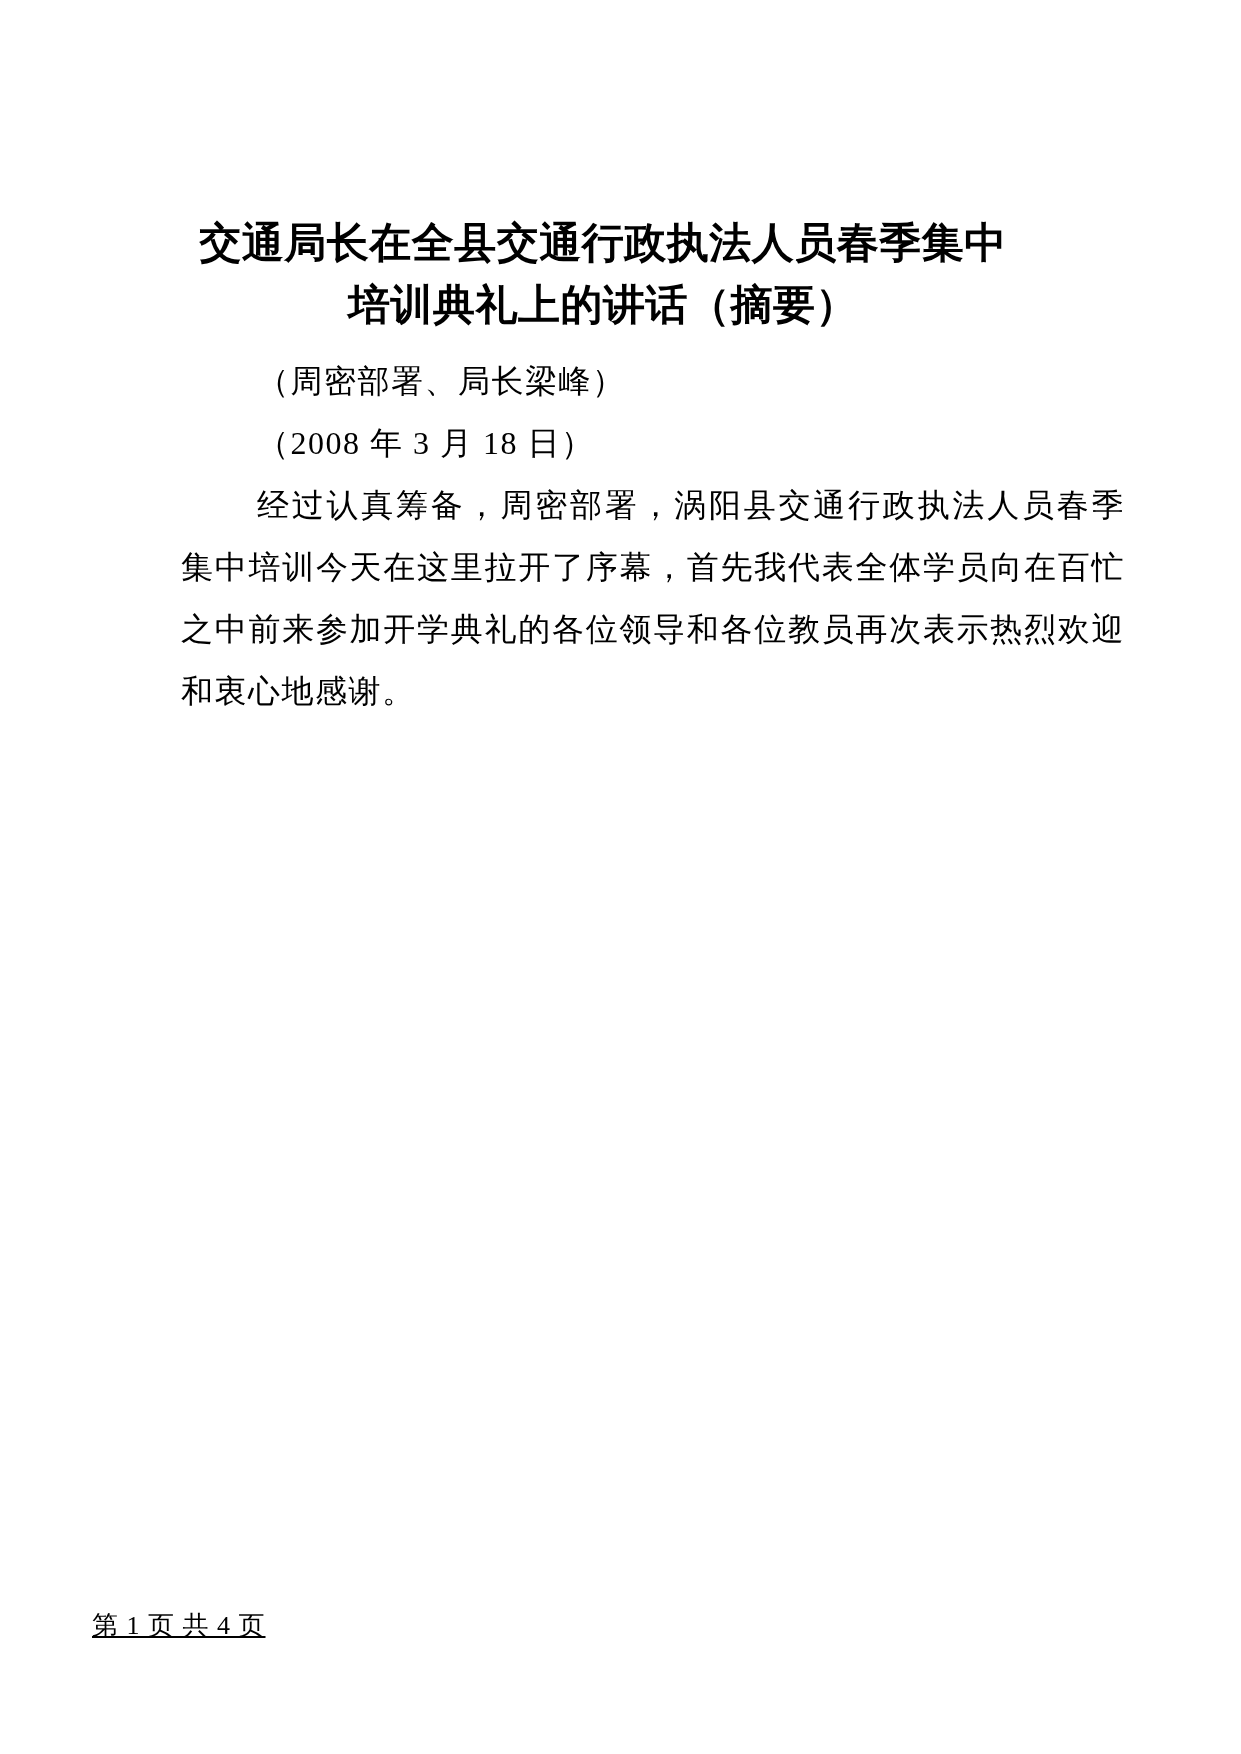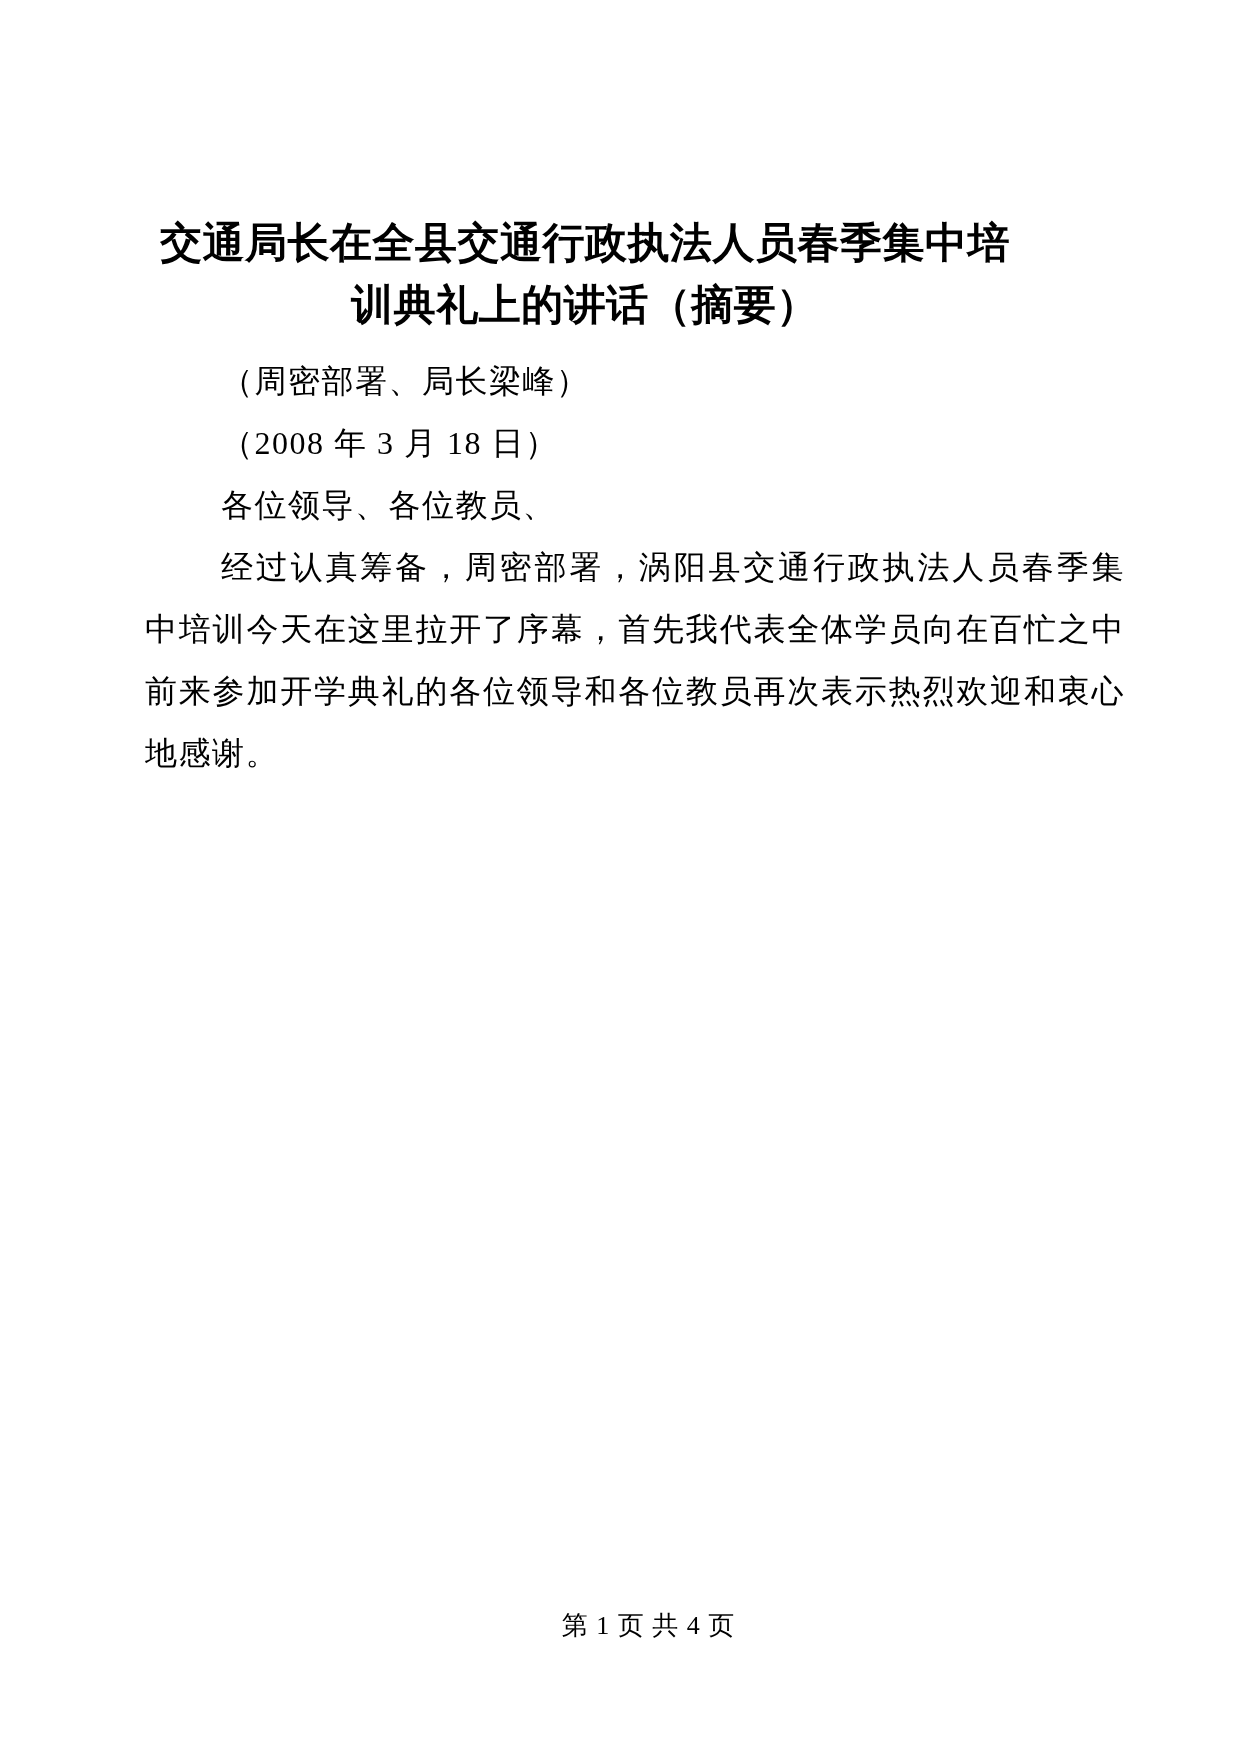--- a/index.html
+++ b/index.html
@@ -13,20 +13,21 @@
     position: relative;
     overflow: hidden;
     font-family: "Liberation Serif", "DejaVu Serif", serif;
     color: #000000;
   }
   .page {
     position: absolute;
     inset: 0;
     padding: 212px 116px 0 145px;
     box-sizing: border-box;
+    margin-left: 36px;
   }
   .doc-title {
     margin: 0;
     padding-right: 100px;
     font-size: 42px;
     font-weight: 700;
     line-height: 62px;
     text-align: center;
     letter-spacing: 0.5px;
   }
@@ -42,40 +43,40 @@
   }
   .para {
     text-align: justify;
   }
   .page-footer {
     position: absolute;
     top: 1606px;
     left: 0;
     right: 0;
     padding-left: 56px;
-    text-align: center;
+    text-align: left;
     font-size: 26px;
     line-height: 40px;
     letter-spacing: 1px;
+    text-decoration: underline;
   }
 </style>
 </head>
 <body>
 
 <div class="page">
 
   <h1 class="doc-title">交通局长在全县交通行政执法人员春季集中培训典礼上的讲话（摘要）</h1>
 
   <div class="doc-body">
 
     <p class="line">（周密部署、局长梁峰）</p>
 
     <p class="line">（2008 年 3 月 18 日）</p>
 
-    <p class="line">各位领导、各位教员、</p>
 
 
     <p class="para">经过认真筹备，周密部署，涡阳县交通行政执法人员春季集中培训今天在这里拉开了序幕，首先我代表全体学员向在百忙之中前来参加开学典礼的各位领导和各位教员再次表示热烈欢迎和衷心地感谢。</p>
 
 
 
   </div>
 
   <div class="page-footer">第 1 页 共 4 页</div>
 

